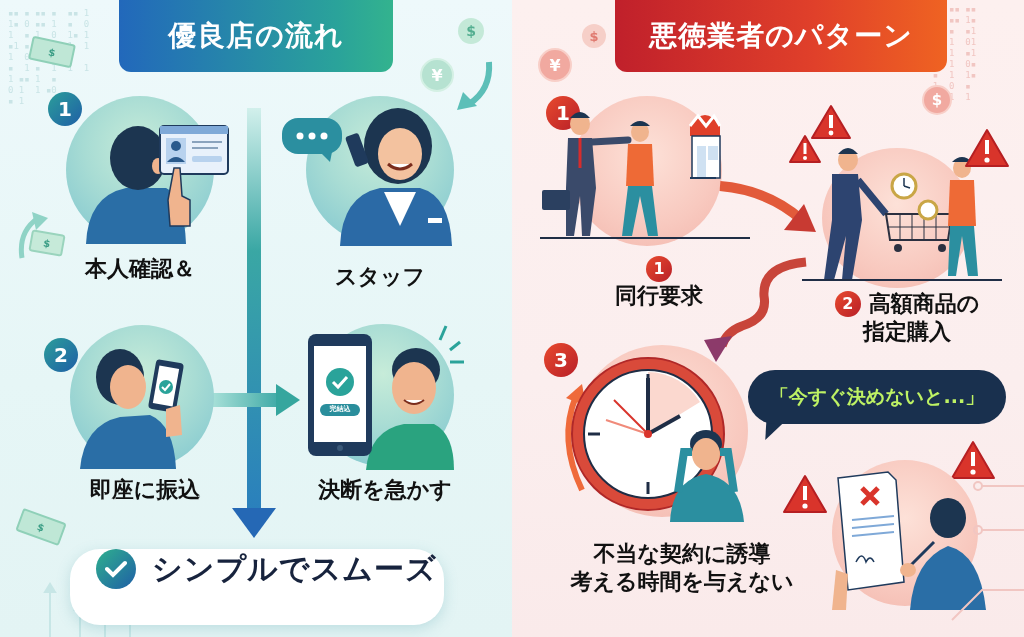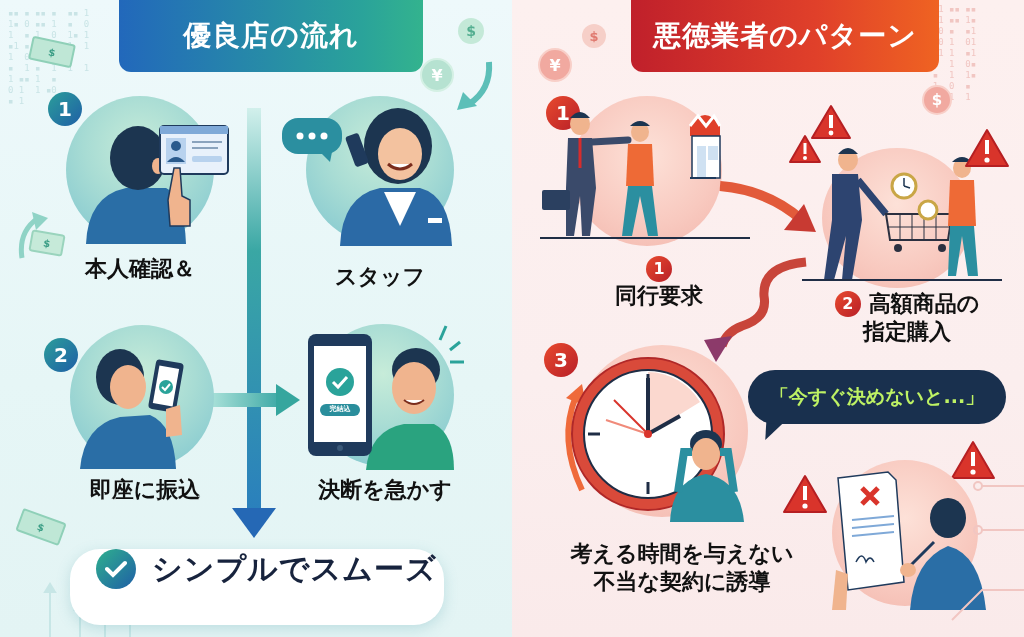--- a/index.html
+++ b/index.html
@@ -8,22 +8,22 @@
 
   .panel { position: absolute; top: 0; height: 637px; width: 512px; overflow: hidden; }
   .panel-left { left: 0; background: linear-gradient(180deg, #eef9fb 0%, #e6f6f6 60%, #e3f4f4 100%); }
   .panel-right { left: 512px; background: linear-gradient(180deg, #fdf0ef 0%, #fbeeee 60%, #faeaea 100%); }
 
   .header-banner {
     position: absolute; top: 0; height: 72px; border-radius: 0 0 12px 12px;
     display: flex; align-items: center; justify-content: center;
     color: #fff; font-weight: bold; font-size: 28px; letter-spacing: 1px;
   }
-  .header-left { left: 119px; width: 304px; background: linear-gradient(90deg, #2268bb, #2aa39a 80%, #33b38e); }
-  .header-right { left: 119px; width: 308px; background: linear-gradient(90deg, #c0202b, #e0402a 60%, #ef6322); }
+  .header-left { left: 119px; width: 274px; background: linear-gradient(90deg, #2268bb, #2aa39a 80%, #33b38e); }
+  .header-right { left: 103px; width: 332px; background: linear-gradient(90deg, #c0202b, #e0402a 60%, #ef6322); }
 
   .circle { position: absolute; border-radius: 50%; }
   .c-green { background: radial-gradient(circle at 50% 35%, #c7ecd9 0%, #a8dcd4 45%, #7cc4cf 100%); }
   .c-pink { background: radial-gradient(circle at 50% 40%, #fde1d8 0%, #f8c9bf 60%, #f2b6ac 100%); }
 
   .badge {
     position: absolute; width: 34px; height: 34px; border-radius: 50%;
     color: #fff; font-weight: bold; font-size: 20px; display: flex; align-items: center; justify-content: center;
   }
   .badge-blue { background: linear-gradient(135deg, #2b9e9a, #1f5fa6); }
@@ -319,22 +319,22 @@
     <circle cx="96" cy="84" r="4" fill="#d9342b"></circle>
   </svg>
   <svg class="svg-abs" style="left:152px;top:422px;" width="90" height="100">
     <ellipse cx="42" cy="22" rx="16" ry="14" fill="#1c3550"></ellipse>
     <ellipse cx="42" cy="32" rx="14" ry="16" fill="#f0b48e"></ellipse>
     <path d="M6 100 Q8 58 42 52 Q76 58 80 100 Z" fill="#2b8fa0"></path>
     <path d="M14 70 L20 30 L28 30" stroke="#2b8fa0" stroke-width="8" fill="none"></path>
     <path d="M70 70 L64 30 L56 30" stroke="#2b8fa0" stroke-width="8" fill="none"></path>
   </svg>
   <div class="label label-lg" style="left:40px;top:540px;width:260px;">
+    <div>不当な契約に誘導</div>
     <div>考える時間を与えない</div>
-    <div>不当な契約に誘導</div>
   </div>
 
   <div class="speech-tail" style="left:250px;top:414px;"></div>
   <div class="speech" style="left:236px;">「今すぐ決めないと...」</div>
 
   <div class="circle c-pink" style="left:320px;top:460px;width:146px;height:146px;"></div>
   <svg class="svg-abs" style="left:318px;top:470px;" width="160" height="140">
     <path d="M8 8 L58 2 L66 10 L74 112 L18 120 Z" fill="#fff" stroke="#1f3a5c" stroke-width="1.5"></path>
     <path d="M32 18 L48 34 M48 18 L32 34" stroke="#d9342b" stroke-width="5"></path>
     <g stroke="#7fa9d8" stroke-width="2">

